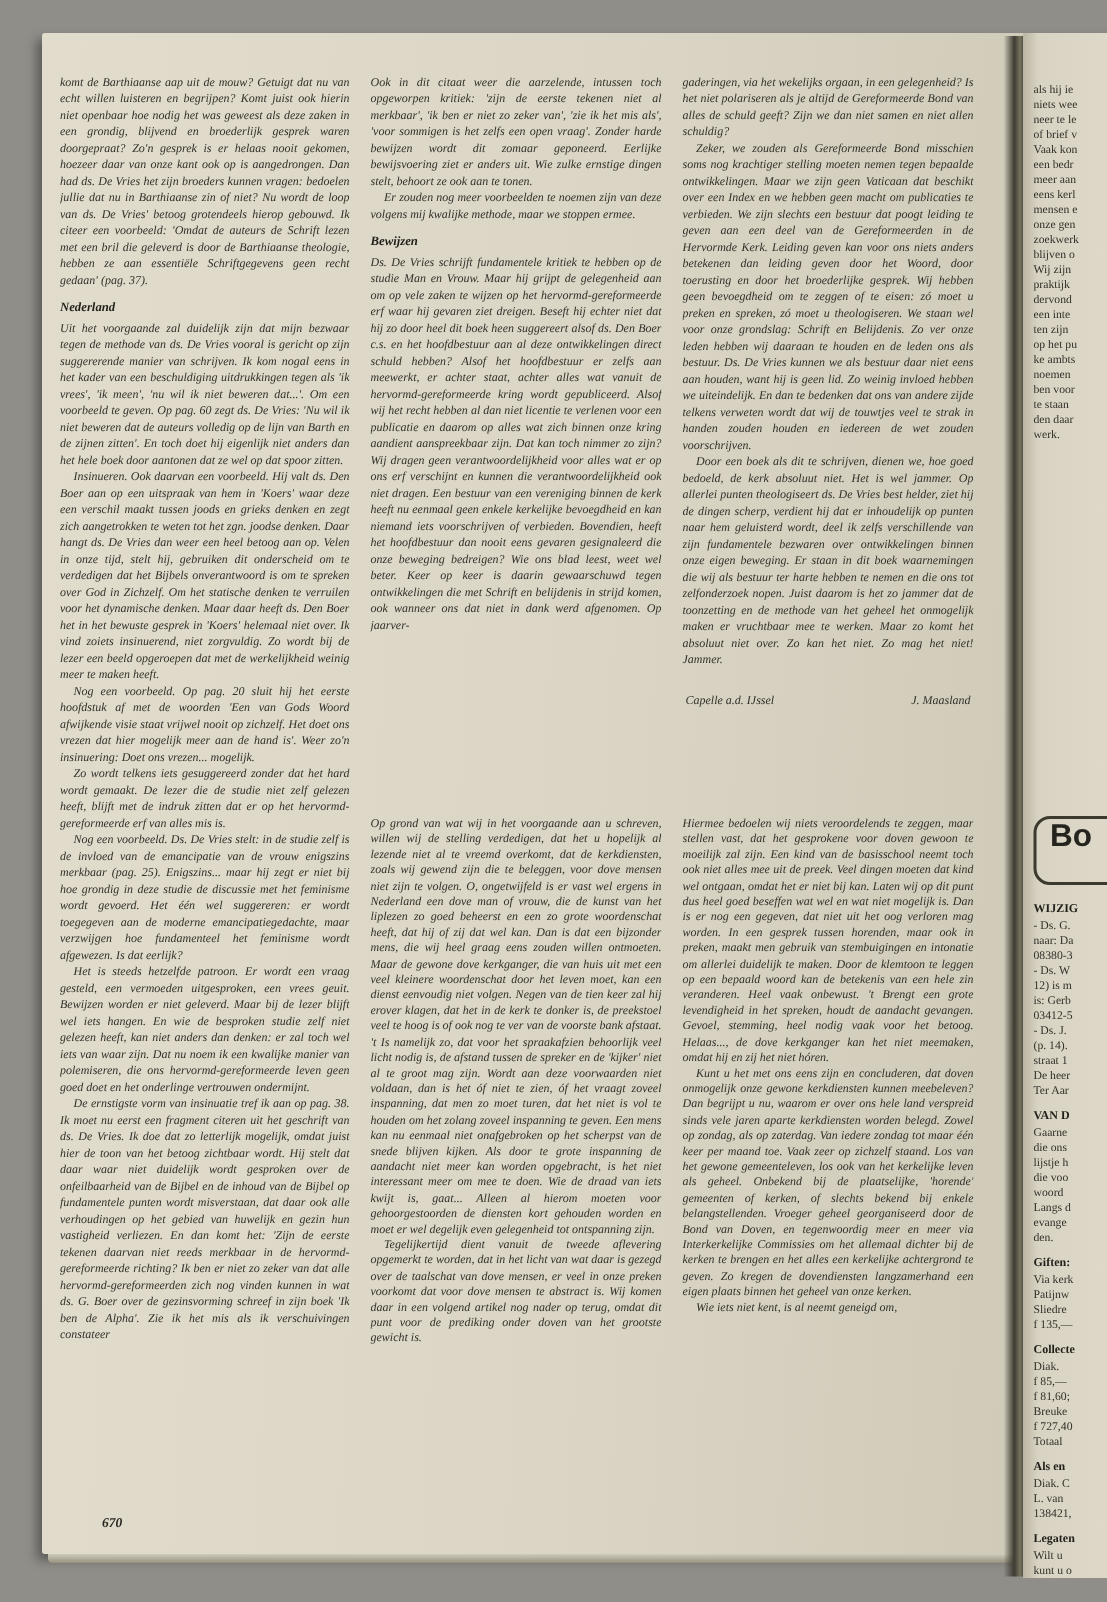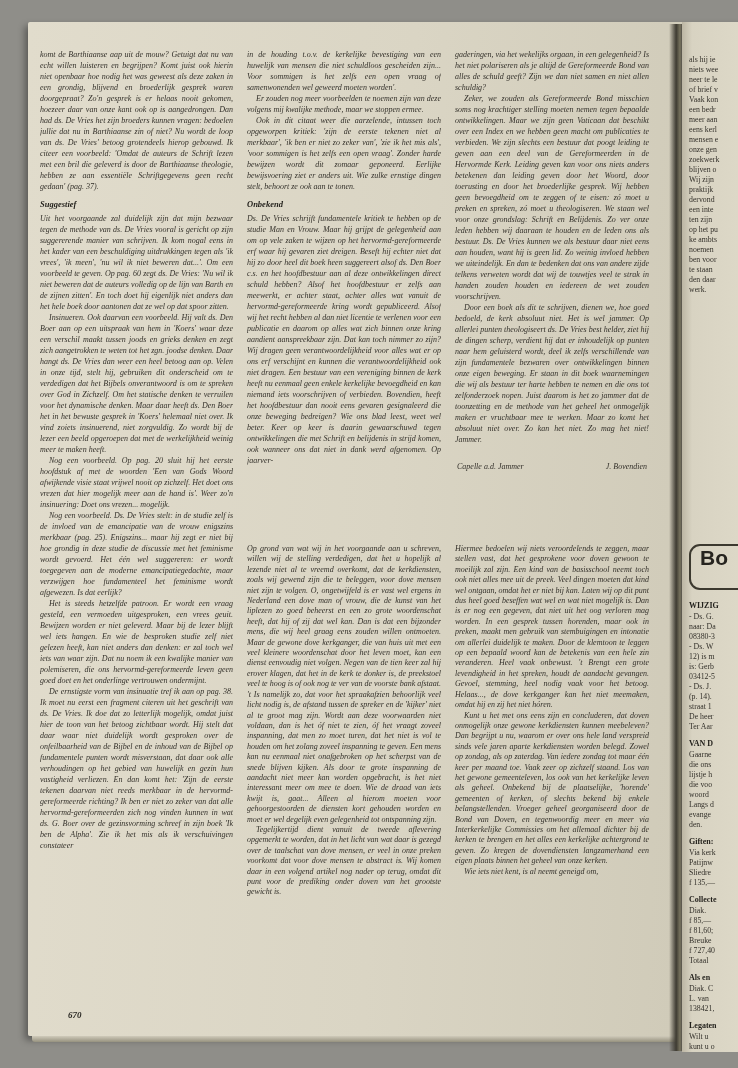--- a/index.html
+++ b/index.html
@@ -69,44 +69,44 @@
 </style>
 </head>
 <body>
 
 <div class="scan">
 
   <div class="page-left">
 
     <div class="col" id="col1">
       <p>komt de Barthiaanse aap uit de mouw? Getuigt dat nu van echt willen luisteren en begrijpen? Komt juist ook hierin niet openbaar hoe nodig het was geweest als deze zaken in een grondig, blijvend en broederlijk gesprek waren doorgepraat? Zo'n gesprek is er helaas nooit gekomen, hoezeer daar van onze kant ook op is aangedrongen. Dan had ds. De Vries het zijn broeders kunnen vragen: bedoelen jullie dat nu in Barthiaanse zin of niet? Nu wordt de loop van ds. De Vries' betoog grotendeels hierop gebouwd. Ik citeer een voorbeeld: 'Omdat de auteurs de Schrift lezen met een bril die geleverd is door de Barthiaanse theologie, hebben ze aan essentiële Schriftgegevens geen recht gedaan' (pag. 37).</p>
-      <h3>Suggestief</h3>
+      <h3>Nederland</h3>
       <p>Uit het voorgaande zal duidelijk zijn dat mijn bezwaar tegen de methode van ds. De Vries vooral is gericht op zijn suggererende manier van schrijven. Ik kom nogal eens in het kader van een beschuldiging uitdrukkingen tegen als 'ik vrees', 'ik meen', 'nu wil ik niet beweren dat...'. Om een voorbeeld te geven. Op pag. 60 zegt ds. De Vries: 'Nu wil ik niet beweren dat de auteurs volledig op de lijn van Barth en de zijnen zitten'. En toch doet hij eigenlijk niet anders dan het hele boek door aantonen dat ze wel op dat spoor zitten.</p>
       <p>Insinueren. Ook daarvan een voorbeeld. Hij valt ds. Den Boer aan op een uitspraak van hem in 'Koers' waar deze een verschil maakt tussen joods en grieks denken en zegt zich aangetrokken te weten tot het zgn. joodse denken. Daar hangt ds. De Vries dan weer een heel betoog aan op. Velen in onze tijd, stelt hij, gebruiken dit onderscheid om te verdedigen dat het Bijbels onverantwoord is om te spreken over God in Zichzelf. Om het statische denken te verruilen voor het dynamische denken. Maar daar heeft ds. Den Boer het in het bewuste gesprek in 'Koers' helemaal niet over. Ik vind zoiets insinuerend, niet zorgvuldig. Zo wordt bij de lezer een beeld opgeroepen dat met de werkelijkheid weinig meer te maken heeft.</p>
       <p>Nog een voorbeeld. Op pag. 20 sluit hij het eerste hoofdstuk af met de woorden 'Een van Gods Woord afwijkende visie staat vrijwel nooit op zichzelf. Het doet ons vrezen dat hier mogelijk meer aan de hand is'. Weer zo'n insinuering: Doet ons vrezen... mogelijk.</p>
+      <p>Zo wordt telkens iets gesuggereerd zonder dat het hard wordt gemaakt. De lezer die de studie niet zelf gelezen heeft, blijft met de indruk zitten dat er op het hervormd-gereformeerde erf van alles mis is.</p>
       <p>Nog een voorbeeld. Ds. De Vries stelt: in de studie zelf is de invloed van de emancipatie van de vrouw enigszins merkbaar (pag. 25). Enigszins... maar hij zegt er niet bij hoe grondig in deze studie de discussie met het feminisme wordt gevoerd. Het één wel suggereren: er wordt toegegeven aan de moderne emancipatiegedachte, maar verzwijgen hoe fundamenteel het feminisme wordt afgewezen. Is dat eerlijk?</p>
       <p>Het is steeds hetzelfde patroon. Er wordt een vraag gesteld, een vermoeden uitgesproken, een vrees geuit. Bewijzen worden er niet geleverd. Maar bij de lezer blijft wel iets hangen. En wie de besproken studie zelf niet gelezen heeft, kan niet anders dan denken: er zal toch wel iets van waar zijn. Dat nu noem ik een kwalijke manier van polemiseren, die ons hervormd-gereformeerde leven geen goed doet en het onderlinge vertrouwen ondermijnt.</p>
       <p>De ernstigste vorm van insinuatie tref ik aan op pag. 38. Ik moet nu eerst een fragment citeren uit het geschrift van ds. De Vries. Ik doe dat zo letterlijk mogelijk, omdat juist hier de toon van het betoog zichtbaar wordt. Hij stelt dat daar waar niet duidelijk wordt gesproken over de onfeilbaarheid van de Bijbel en de inhoud van de Bijbel op fundamentele punten wordt misverstaan, dat daar ook alle verhoudingen op het gebied van huwelijk en gezin hun vastigheid verliezen. En dan komt het: 'Zijn de eerste tekenen daarvan niet reeds merkbaar in de hervormd-gereformeerde richting? Ik ben er niet zo zeker van dat alle hervormd-gereformeerden zich nog vinden kunnen in wat ds. G. Boer over de gezinsvorming schreef in zijn boek 'Ik ben de Alpha'. Zie ik het mis als ik verschuivingen constateer</p>
     </div>
 
     <div class="col" id="col2">
-      <p>in de houding t.o.v. de kerkelijke bevestiging van een huwelijk van mensen die niet schuldloos gescheiden zijn... Voor sommigen is het zelfs een open vraag of samenwonenden wel geweerd moeten worden'.</p>
+      <p>Ook in dit citaat weer die aarzelende, intussen toch opgeworpen kritiek: 'zijn de eerste tekenen niet al merkbaar', 'ik ben er niet zo zeker van', 'zie ik het mis als', 'voor sommigen is het zelfs een open vraag'. Zonder harde bewijzen wordt dit zomaar geponeerd. Eerlijke bewijsvoering ziet er anders uit. Wie zulke ernstige dingen stelt, behoort ze ook aan te tonen.</p>
       <p>Er zouden nog meer voorbeelden te noemen zijn van deze volgens mij kwalijke methode, maar we stoppen ermee.</p>
-      <p>Ook in dit citaat weer die aarzelende, intussen toch opgeworpen kritiek: 'zijn de eerste tekenen niet al merkbaar', 'ik ben er niet zo zeker van', 'zie ik het mis als', 'voor sommigen is het zelfs een open vraag'. Zonder harde bewijzen wordt dit zomaar geponeerd. Eerlijke bewijsvoering ziet er anders uit. Wie zulke ernstige dingen stelt, behoort ze ook aan te tonen.</p>
-      <h3>Onbekend</h3>
+      <h3>Bewijzen</h3>
       <p>Ds. De Vries schrijft fundamentele kritiek te hebben op de studie Man en Vrouw. Maar hij grijpt de gelegenheid aan om op vele zaken te wijzen op het hervormd-gereformeerde erf waar hij gevaren ziet dreigen. Beseft hij echter niet dat hij zo door heel dit boek heen suggereert alsof ds. Den Boer c.s. en het hoofdbestuur aan al deze ontwikkelingen direct schuld hebben? Alsof het hoofdbestuur er zelfs aan meewerkt, er achter staat, achter alles wat vanuit de hervormd-gereformeerde kring wordt gepubliceerd. Alsof wij het recht hebben al dan niet licentie te verlenen voor een publicatie en daarom op alles wat zich binnen onze kring aandient aanspreekbaar zijn. Dat kan toch nimmer zo zijn? Wij dragen geen verantwoordelijkheid voor alles wat er op ons erf verschijnt en kunnen die verantwoordelijkheid ook niet dragen. Een bestuur van een vereniging binnen de kerk heeft nu eenmaal geen enkele kerkelijke bevoegdheid en kan niemand iets voorschrijven of verbieden. Bovendien, heeft het hoofdbestuur dan nooit eens gevaren gesignaleerd die onze beweging bedreigen? Wie ons blad leest, weet wel beter. Keer op keer is daarin gewaarschuwd tegen ontwikkelingen die met Schrift en belijdenis in strijd komen, ook wanneer ons dat niet in dank werd afgenomen. Op jaarver-</p>
     </div>
 
     <div class="col" id="col3">
       <p>gaderingen, via het wekelijks orgaan, in een gelegenheid? Is het niet polariseren als je altijd de Gereformeerde Bond van alles de schuld geeft? Zijn we dan niet samen en niet allen schuldig?</p>
       <p>Zeker, we zouden als Gereformeerde Bond misschien soms nog krachtiger stelling moeten nemen tegen bepaalde ontwikkelingen. Maar we zijn geen Vaticaan dat beschikt over een Index en we hebben geen macht om publicaties te verbieden. We zijn slechts een bestuur dat poogt leiding te geven aan een deel van de Gereformeerden in de Hervormde Kerk. Leiding geven kan voor ons niets anders betekenen dan leiding geven door het Woord, door toerusting en door het broederlijke gesprek. Wij hebben geen bevoegdheid om te zeggen of te eisen: zó moet u preken en spreken, zó moet u theologiseren. We staan wel voor onze grondslag: Schrift en Belijdenis. Zo ver onze leden hebben wij daaraan te houden en de leden ons als bestuur. Ds. De Vries kunnen we als bestuur daar niet eens aan houden, want hij is geen lid. Zo weinig invloed hebben we uiteindelijk. En dan te bedenken dat ons van andere zijde telkens verweten wordt dat wij de touwtjes veel te strak in handen zouden houden en iedereen de wet zouden voorschrijven.</p>
       <p>Door een boek als dit te schrijven, dienen we, hoe goed bedoeld, de kerk absoluut niet. Het is wel jammer. Op allerlei punten theologiseert ds. De Vries best helder, ziet hij de dingen scherp, verdient hij dat er inhoudelijk op punten naar hem geluisterd wordt, deel ik zelfs verschillende van zijn fundamentele bezwaren over ontwikkelingen binnen onze eigen beweging. Er staan in dit boek waarnemingen die wij als bestuur ter harte hebben te nemen en die ons tot zelfonderzoek nopen. Juist daarom is het zo jammer dat de toonzetting en de methode van het geheel het onmogelijk maken er vruchtbaar mee te werken. Maar zo komt het absoluut niet over. Zo kan het niet. Zo mag het niet! Jammer.</p>
       <div class="signature">
-        <span>Capelle a.d. Jammer</span>
-        <span>J. Bovendien</span>
+        <span>Capelle a.d. IJssel</span>
+        <span>J. Maasland</span>
       </div>
     </div>
 
     <div id="a2">
       <div class="cols">
         <div class="acol">
           <p>Op grond van wat wij in het voorgaande aan u schreven, willen wij de stelling verdedigen, dat het u hopelijk al lezende niet al te vreemd overkomt, dat de kerkdiensten, zoals wij gewend zijn die te beleggen, voor dove mensen niet zijn te volgen. O, ongetwijfeld is er vast wel ergens in Nederland een dove man of vrouw, die de kunst van het liplezen zo goed beheerst en een zo grote woordenschat heeft, dat hij of zij dat wel kan. Dan is dat een bijzonder mens, die wij heel graag eens zouden willen ontmoeten. Maar de gewone dove kerkganger, die van huis uit met een veel kleinere woordenschat door het leven moet, kan een dienst eenvoudig niet volgen. Negen van de tien keer zal hij erover klagen, dat het in de kerk te donker is, de preekstoel veel te hoog is of ook nog te ver van de voorste bank afstaat. 't Is namelijk zo, dat voor het spraakafzien behoorlijk veel licht nodig is, de afstand tussen de spreker en de 'kijker' niet al te groot mag zijn. Wordt aan deze voorwaarden niet voldaan, dan is het óf niet te zien, óf het vraagt zoveel inspanning, dat men zo moet turen, dat het niet is vol te houden om het zolang zoveel inspanning te geven. Een mens kan nu eenmaal niet onafgebroken op het scherpst van de snede blijven kijken. Als door te grote inspanning de aandacht niet meer kan worden opgebracht, is het niet interessant meer om mee te doen. Wie de draad van iets kwijt is, gaat... Alleen al hierom moeten voor gehoorgestoorden de diensten kort gehouden worden en moet er wel degelijk even gelegenheid tot ontspanning zijn.</p>
           <p>Tegelijkertijd dient vanuit de tweede aflevering opgemerkt te worden, dat in het licht van wat daar is gezegd over de taalschat van dove mensen, er veel in onze preken voorkomt dat voor dove mensen te abstract is. Wij komen daar in een volgend artikel nog nader op terug, omdat dit punt voor de prediking onder doven van het grootste gewicht is.</p>
         </div>
         <div class="acol">

